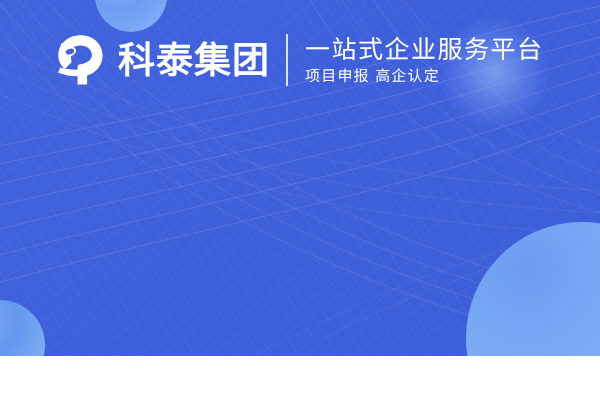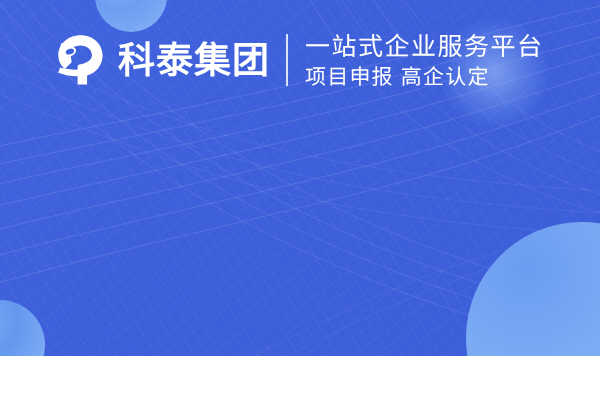--- a/index.html
+++ b/index.html
@@ -142,21 +142,21 @@
     font-size: 25px;
     font-weight: normal;
     letter-spacing: 1.5px;
     line-height: 1.12;
     white-space: nowrap;
   }
 
   #tagline-secondary {
     margin-top: 5px;
     color: #ffffff;
-    font-size: 21px;
+    font-size: 15px;
     letter-spacing: 1.2px;
     line-height: 1.1;
     white-space: nowrap;
   }
 
   
   #headline {
     position: absolute;
     left: 54px;
     top: 152px;

